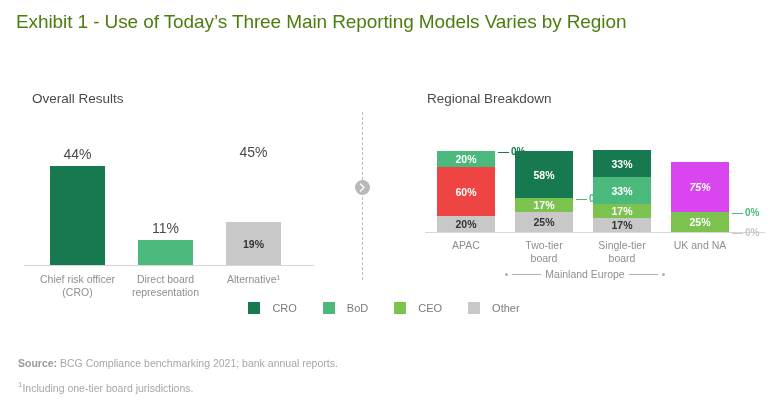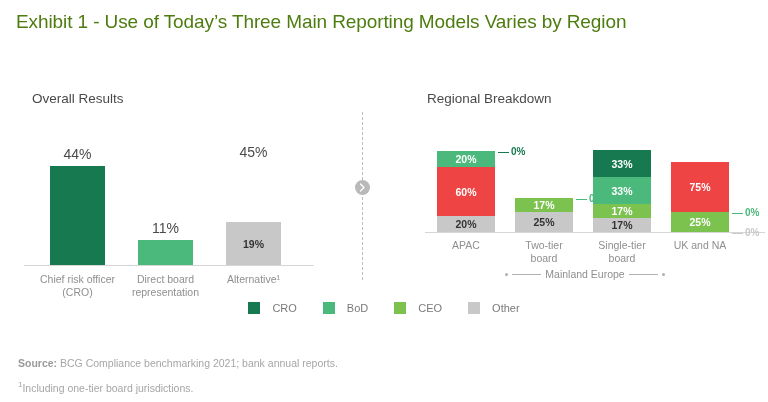--- a/index.html
+++ b/index.html
@@ -248,40 +248,41 @@
       <div class="bar-stack" style="left: 12px; width: 58px; height: 81px; bottom: 63px;">
         <div class="seg light-text" style="background: rgb(75, 184, 124); height: 16px;">20%</div>
         <div class="seg light-text" style="background: #ef4444; height: 49px;">60%</div>
         <div class="seg dark-text" style="background: rgb(200, 200, 200); height: 16px;">20%</div>
       </div>
       <div class="cat-label" style="left: -2px; width: 86px; top: 114px;">
         <div>APAC</div>
       </div>
       <div class="zero-callout" style="color: rgb(23, 121, 79); left: 86px; bottom: 138px;"><span class="leader" style="background: rgb(23, 121, 79);"></span><span>0%</span></div>
       <div class="bar-stack" style="left: 90px; width: 58px; height: 81px; bottom: 63px;">
+        <div class="seg light-text" style="background: rgb(23, 121, 79); height: 47px;">58%</div>
         <div class="seg light-text" style="background: rgb(124, 194, 79); height: 14px;">17%</div>
         <div class="seg dark-text" style="background: rgb(200, 200, 200); height: 20px;">25%</div>
       </div>
       <div class="cat-label" style="left: 76px; width: 86px; top: 114px;">
         <div>Two-tier</div>
         <div>board</div>
       </div>
       <div class="zero-callout" style="color: rgb(75, 184, 124); left: 164px; bottom: 91px;"><span class="leader" style="background: rgb(75, 184, 124);"></span><span>0%</span></div>
       <div class="bar-stack" style="left: 168px; width: 58px; height: 101px; bottom: 63px;">
         <div class="seg light-text" style="background: rgb(23, 121, 79); height: 27px;">33%</div>
         <div class="seg light-text" style="background: rgb(75, 184, 124); height: 27px;">33%</div>
         <div class="seg light-text" style="background: rgb(124, 194, 79); height: 14px;">17%</div>
         <div class="seg dark-text" style="background: rgb(200, 200, 200); height: 14px;">17%</div>
       </div>
       <div class="cat-label" style="left: 154px; width: 86px; top: 114px;">
         <div>Single-tier</div>
         <div>board</div>
       </div>
       <div class="bar-stack" style="left: 246px; width: 58px; height: 81px; bottom: 63px;">
-        <div class="seg light-text" style="background: #ef4444; height: 50px;">75%</div>
+        <div class="seg light-text" style="background: #d946ef; height: 50px; font-style: italic;">75%</div>
         <div class="seg light-text" style="background: rgb(124, 194, 79); height: 20px;">25%</div>
       </div>
       <div class="cat-label" style="left: 232px; width: 86px; top: 114px;">
         <div>UK and NA</div>
       </div>
       <div class="zero-callout" style="color: rgb(75, 184, 124); left: 320px; bottom: 77px;"><span class="leader" style="background: rgb(75, 184, 124);"></span><span>0%</span></div>
       <div class="zero-callout" style="color: rgb(200, 200, 200); left: 320px; bottom: 57px;"><span class="leader" style="background: rgb(200, 200, 200);"></span><span>0%</span></div>
     </div>
 </div>
 

